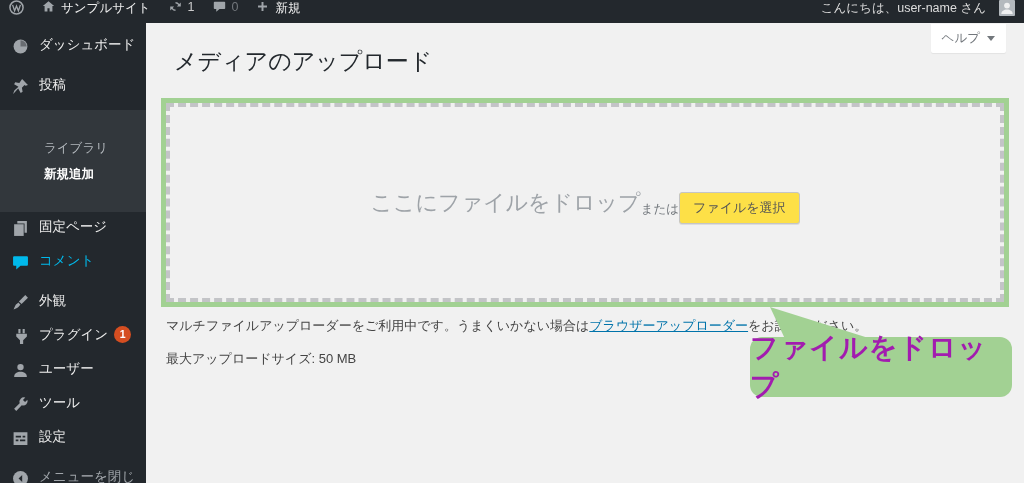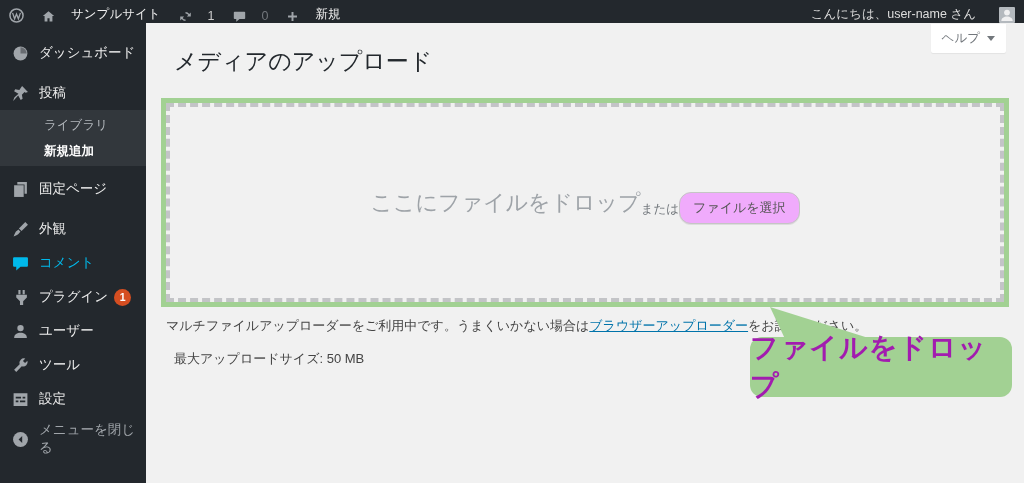--- a/index.html
+++ b/index.html
@@ -4,65 +4,65 @@
 <style>
   * { margin:0; padding:0; box-sizing:border-box; }
   html,body { width:1024px; height:483px; }
   body { font-family:"Liberation Sans","DejaVu Sans",sans-serif; background:#f1f1f1; overflow:hidden; }
   .screen { position:relative; width:1024px; height:483px; background:#f1f1f1; overflow:hidden; }
 
   
   .admin-bar { position:absolute; top:0; left:0; width:1024px; height:23px; background:#23282d;
     display:flex; align-items:center; justify-content:space-between; color:#eee; font-size:12.5px; z-index:50; }
   .ab-left, .ab-right { display:flex; align-items:center; height:100%; }
-  .ab-item { display:flex; align-items:flex-end; gap:16px; padding:0 9px; height:100%; cursor:pointer; color:#eee; }
+  .ab-item { display:flex; align-items:flex-start; gap:6px; padding:0 9px; height:100%; cursor:pointer; color:#eee; }
   .ab-item svg { display:block; }
   .ab-count { color:#ccc; }
   .ab-count.dim { color:#72777c; }
   .greeting { color:#ddd; }
   .avatar { width:16px; height:16px; background:#b4b9be; border-radius:1px; display:inline-block; margin-left:7px; }
 
   
   .sidebar { position:absolute; top:23px; left:0; width:146px; height:460px; background:#23282d; z-index:40; }
   .menu { list-style:none; padding-top:13px; }
-  .menu-item { position:relative; display:flex; align-items:center; height:34px; padding:0 8px 0 10px;
+  .menu-item { position:relative; display:flex; height:34px; padding:0 8px 0 10px;
     color:#eee; font-size:13.5px; cursor:pointer; }
   .menu-item .mi-icon { width:20px; height:20px; margin-right:9px; color:#a0a5aa; display:flex; align-items:center; justify-content:center; flex:0 0 20px; }
   .menu-item.sep { margin-top:6px; }
   .menu-item.active { background:#0073aa; color:#fff; }
   .menu-item.active .mi-icon { color:#fff; }
   .menu-item.active::after { content:""; position:absolute; right:0; top:50%; margin-top:-8px;
     border-top:8px solid transparent; border-bottom:8px solid transparent; border-right:8px solid #f1f1f1; }
   .menu-item.hover-blue, .menu-item.hover-blue .mi-icon { color:#00b9eb; }
   .menu-item.dim, .menu-item.dim .mi-icon { color:#a0a5aa; }
-  .submenu { list-style:none; background:#32373c; padding:2px 0; }
+  .submenu { list-style:none; background:#32373c; padding:25px 0; }
   .submenu li { padding:5px 0 5px 44px; font-size:12.5px; color:#b4b9be; cursor:pointer; line-height:16px; }
   .submenu li.current { color:#fff; font-weight:bold; }
   .badge { display:inline-block; min-width:17px; height:17px; line-height:17px; text-align:center;
     background:#d54e21; color:#fff; border-radius:50%; font-size:10.5px; margin-left:6px; font-weight:bold; }
 
   
   .content { position:absolute; top:23px; left:146px; width:878px; height:460px; background:#f1f1f1; }
   .help-btn { position:absolute; top:1px; right:18px; background:#fff; color:#72777c; font-size:12.5px;
     padding:6px 11px; border-radius:0 0 2px 2px; display:flex; align-items:center; gap:7px; cursor:pointer;
     box-shadow:0 1px 1px rgba(0,0,0,0.06); }
   .caret { width:0; height:0; border-left:4px solid transparent; border-right:4px solid transparent;
     border-top:5px solid #72777c; display:inline-block; }
   h1.page-title { margin:24px 0 0 8px; padding-left:20px; font-size:23px; font-weight:400; color:#23282d; line-height:29px; }
 
   .dropzone { margin:27px 20px 0 20px; height:199px; border:4px dashed #c3c4c7; outline:5px solid #a2d193;
     display:flex; align-items:center; justify-content:center; cursor:pointer; }
   .drop-text { font-size:22px; color:#9ea3a8; }
   .or-text { font-size:12.5px; color:#72777c; margin-top:13px; }
-  .select-btn { margin-top:11px; font-family:inherit; font-size:13px; color:#555; background:#f0abfc;
-    border:1px solid #c5c5c5; border-radius:12px; padding:6px 13px; cursor:pointer; box-shadow:0 1px 0 #ddd; }
+  .select-btn { margin-top:11px; font-family:inherit; font-size:13px; color:#555; background:#fde047;
+    border:1px solid #c5c5c5; border-radius:3px; padding:6px 13px; cursor:pointer; box-shadow:0 1px 0 #ddd; }
 
   .notice { margin:15px 20px 0 20px; font-size:13px; color:#444; }
   .notice a { color:#0073aa; text-decoration:underline; cursor:pointer; }
-  .max-upload { margin:15px 20px 0 28px; font-size:13px; color:#444; }
+  .max-upload { margin:15px 20px 0 20px; font-size:13px; color:#444; }
 
   
   .callout { position:absolute; top:314px; right:12px; width:262px; height:60px; background:#a2d193;
     border-radius:12px; display:flex; align-items:center; justify-content:center; z-index:60; }
   .callout span { color:#a21caf; font-size:28px; font-weight:bold; letter-spacing:1px; }
   .callout-tail { position:absolute; left:600px; top:282px; z-index:59; }
 </style>
 </head>
 <body>
 
@@ -156,37 +156,37 @@
       <li class="menu-item sep">
         <span class="mi-icon">
           <svg width="17" height="17" viewBox="0 0 16 16" fill="currentColor">
               <path d="M5 1 h9 v11 h-2.2 V3.2 H5 Z"></path>
               <rect x="2" y="4" width="9" height="11"></rect>
             </svg>
         </span>
         <span class="mi-label">固定ページ</span>
       </li>
 
+      <li class="menu-item hover-blue">
+        <span class="mi-icon">
+          <svg width="17" height="17" viewBox="0 0 16 16" fill="currentColor">
+              <path d="M2 2 h12 a1 1 0 0 1 1 1 v7 a1 1 0 0 1 -1 1 H8 l-4 3.5 V11 H2 a1 1 0 0 1 -1 -1 V3 a1 1 0 0 1 1 -1 Z"></path>
+            </svg>
+        </span>
+        <span class="mi-label">コメント</span>
+      </li>
+
       <li class="menu-item sep">
         <span class="mi-icon">
           <svg width="17" height="17" viewBox="0 0 16 16" fill="currentColor">
               <path d="M12.5 1 L15 3.5 L9 9.5 L6.5 7 Z"></path>
               <path d="M6 8 L8 10 L7 11 C6 13.2 3.8 13.2 1.5 14.5 C2.8 12.2 2.8 10 5 9 Z"></path>
             </svg>
         </span>
         <span class="mi-label">外観</span>
-      </li>
-
-      <li class="menu-item hover-blue">
-        <span class="mi-icon">
-          <svg width="17" height="17" viewBox="0 0 16 16" fill="currentColor">
-              <path d="M2 2 h12 a1 1 0 0 1 1 1 v7 a1 1 0 0 1 -1 1 H8 l-4 3.5 V11 H2 a1 1 0 0 1 -1 -1 V3 a1 1 0 0 1 1 -1 Z"></path>
-            </svg>
-        </span>
-        <span class="mi-label">コメント</span>
       </li>
 
       <li class="menu-item">
         <span class="mi-icon">
           <svg width="17" height="17" viewBox="0 0 16 16" fill="currentColor">
               <path d="M6 1 h2 v4 H6 Z M10 1 h2 v4 h-2 Z M4 5.5 h10 v2.5 L10.5 11.5 V15 h-3 V11.5 L4 8 Z"></path>
             </svg>
         </span>
         <span class="mi-label">プラグイン</span>
         <span class="badge">1</span>

